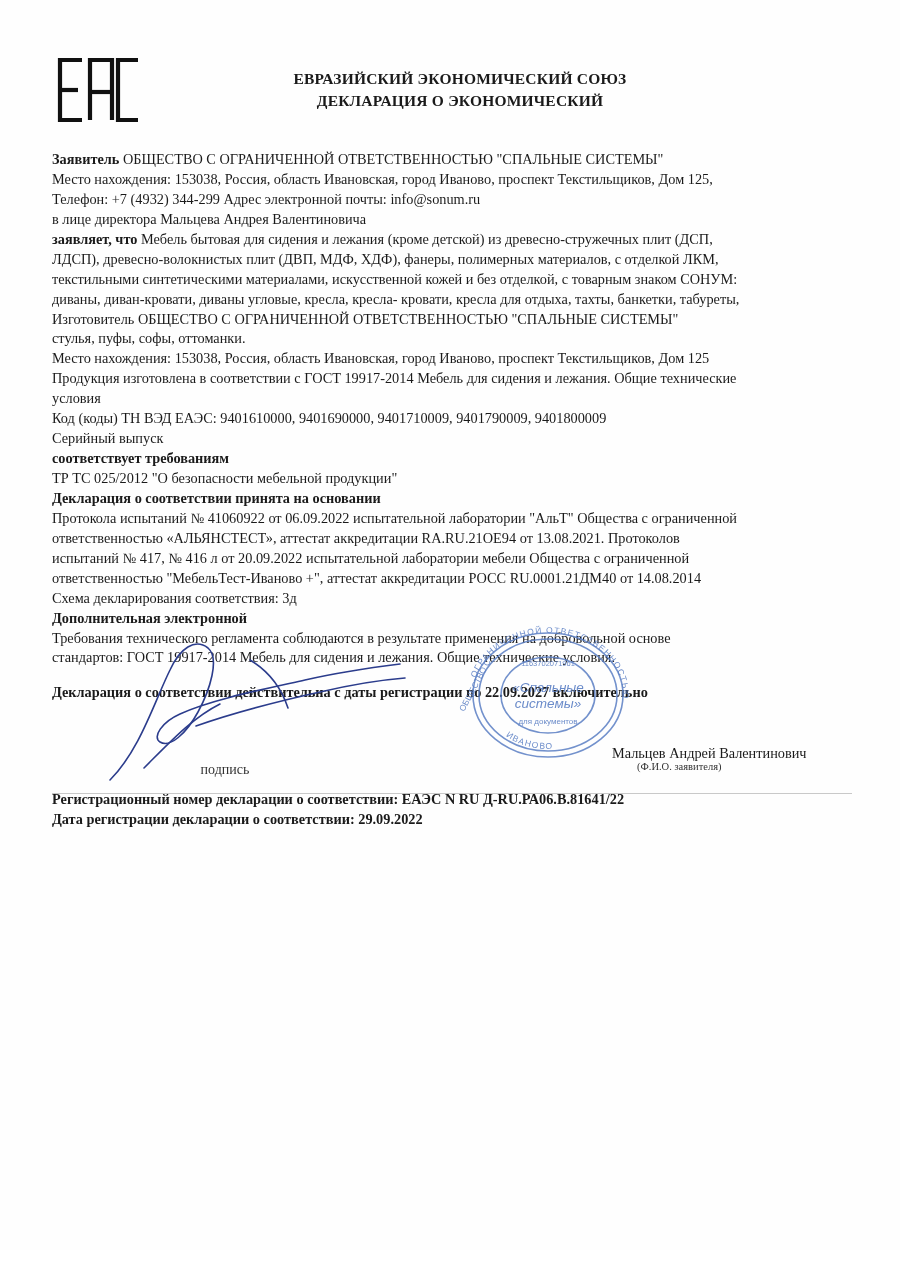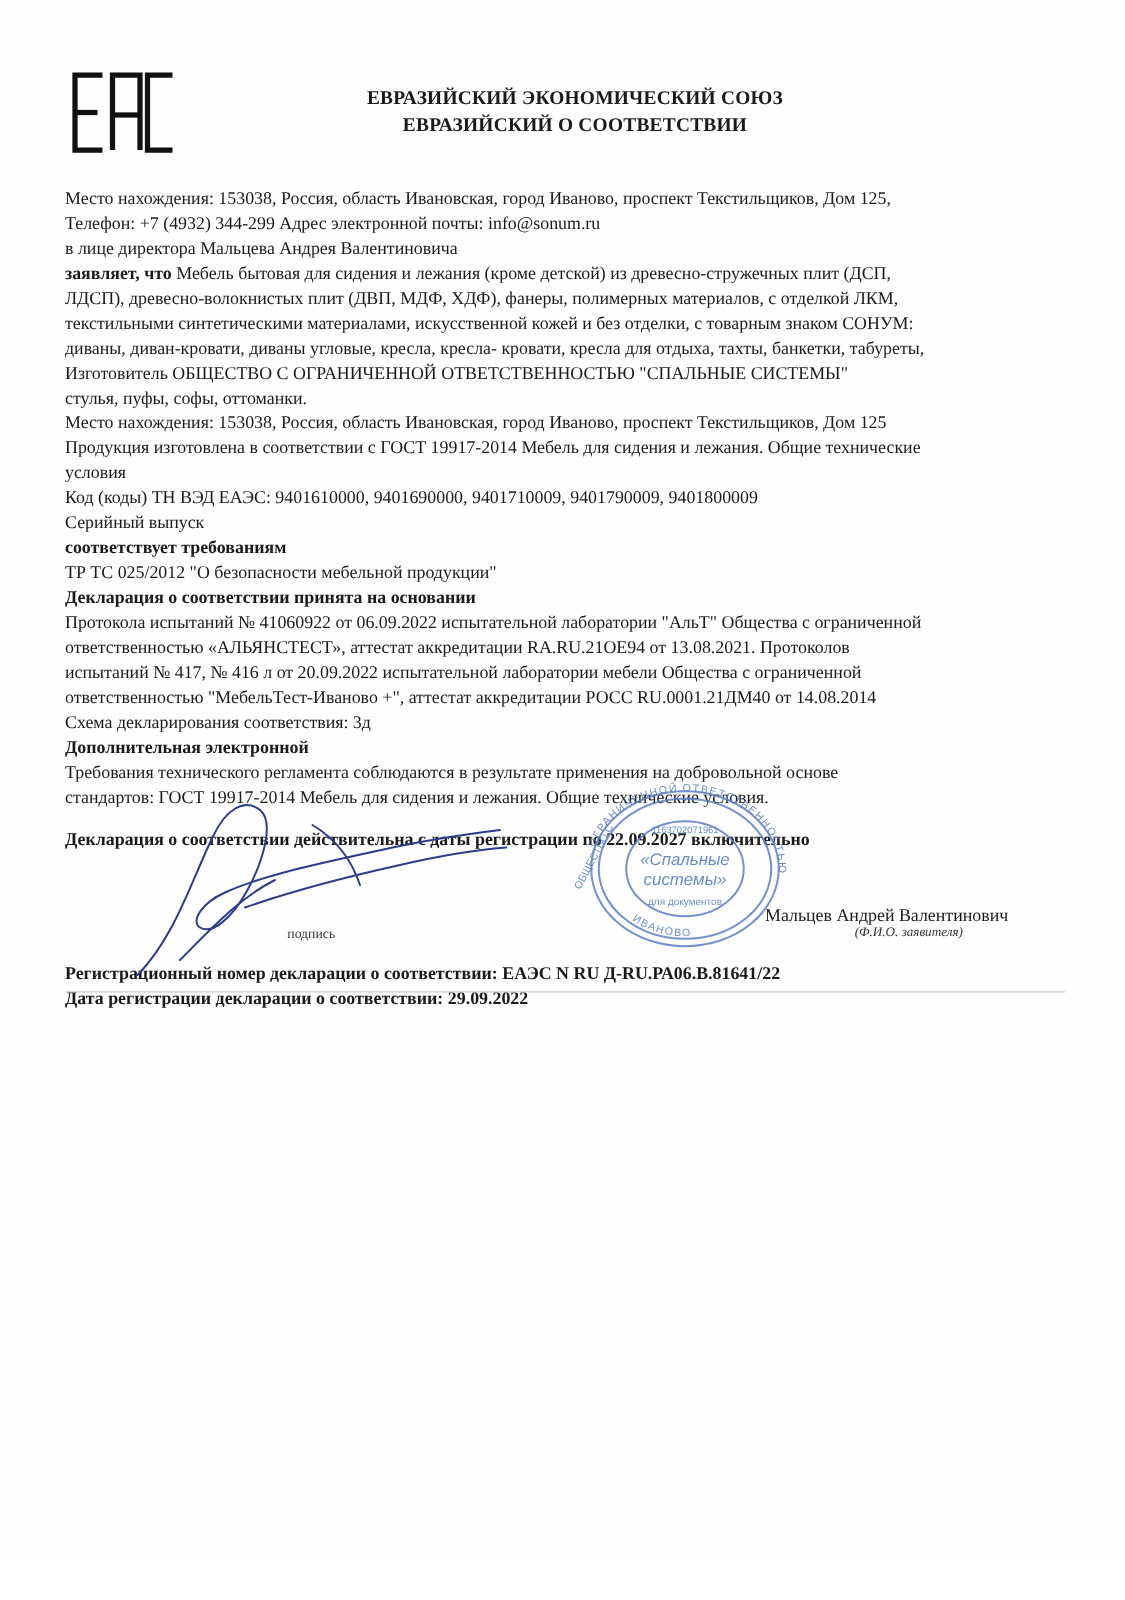--- a/index.html
+++ b/index.html
@@ -61,42 +61,40 @@
   }
   .b { font-weight: bold; }
 
   .sign-block {
     position: relative;
     margin-top: 14px;
     height: 90px;
   }
   .sign-left {
     position: absolute;
-    left: 122px;
+    left: 98px;
     top: 44px;
     width: 150px;
     text-align: center;
-    font-size: 11px;
+    font-size: 14px;
     color: #333;
   }
   .sign-right-name {
     position: absolute;
     left: 560px;
     top: 28px;
     font-size: 14.3px;
   }
   .sign-right-cap {
     position: absolute;
     left: 585px;
     top: 44px;
     width: 180px;
-    text-align: center;
     font-size: 10.5px;
     color: #333;
-    font-style: italic;
   }
 
   
   .stamp {
     position: absolute;
     left: 452px;
     top: 620px;
     width: 192px;
     height: 150px;
     pointer-events: none;
@@ -138,32 +136,33 @@
         <path d="M38 64 L38 4 L60 4 L60 64"></path>
         <path d="M38 36 L60 36"></path>
 
         <path d="M86 4 L66 4 L66 64 L86 64"></path>
       </g>
     </svg>
   </div>
 
   <div class="doc-header">
     <div>ЕВРАЗИЙСКИЙ ЭКОНОМИЧЕСКИЙ СОЮЗ</div>
-    <div>ЕВРАЗИЙСКИЙ О СООТВЕТСТВИИ</div>
+    <div>ДЕКЛАРАЦИЯ О ЭКОНОМИЧЕСКИЙ</div>
   </div>
 
   <div class="doc-body">
 
+    <p><span class="b">Заявитель</span> <span>ОБЩЕСТВО С ОГРАНИЧЕННОЙ ОТВЕТСТВЕННОСТЬЮ "СПАЛЬНЫЕ СИСТЕМЫ"</span></p>
     <p>Место нахождения: 153038, Россия, область Ивановская, город Иваново, проспект Текстильщиков, Дом 125,</p>
     <p>Телефон: +7 (4932) 344-299 Адрес электронной почты: info@sonum.ru</p>
     <p>в лице директора Мальцева Андрея Валентиновича</p>
 
     <p><span class="b">заявляет, что</span> <span>Мебель бытовая для сидения и лежания (кроме детской) из древесно-стружечных плит (ДСП,</span></p>
     <p>ЛДСП), древесно-волокнистых плит (ДВП, МДФ, ХДФ), фанеры, полимерных материалов, с отделкой ЛКМ,</p>
-    <p>текстильными синтетическими материалами, искусственной кожей и без отделки, с  товарным знаком СОНУМ:</p>
+    <p>текстильными синтетическими материалами, искусственной кожей и без отделкой, с  товарным знаком СОНУМ:</p>
     <p>диваны, диван-кровати, диваны угловые, кресла, кресла- кровати, кресла для отдыха, тахты, банкетки, табуреты,</p>
     <p><span>Изготовитель</span> <span>ОБЩЕСТВО С ОГРАНИЧЕННОЙ ОТВЕТСТВЕННОСТЬЮ "СПАЛЬНЫЕ СИСТЕМЫ"</span></p>
 
     <p>стулья, пуфы, софы, оттоманки.</p>
     <p>Место нахождения: 153038, Россия, область Ивановская, город Иваново, проспект Текстильщиков, Дом 125</p>
 
     <p>Продукция изготовлена в соответствии с ГОСТ 19917-2014 Мебель для сидения и лежания. Общие технические</p>
     <p>условия</p>
     <p>Код (коды) ТН ВЭД ЕАЭС: 9401610000, 9401690000, 9401710009, 9401790009, 9401800009</p>
     <p>Серийный выпуск</p>

